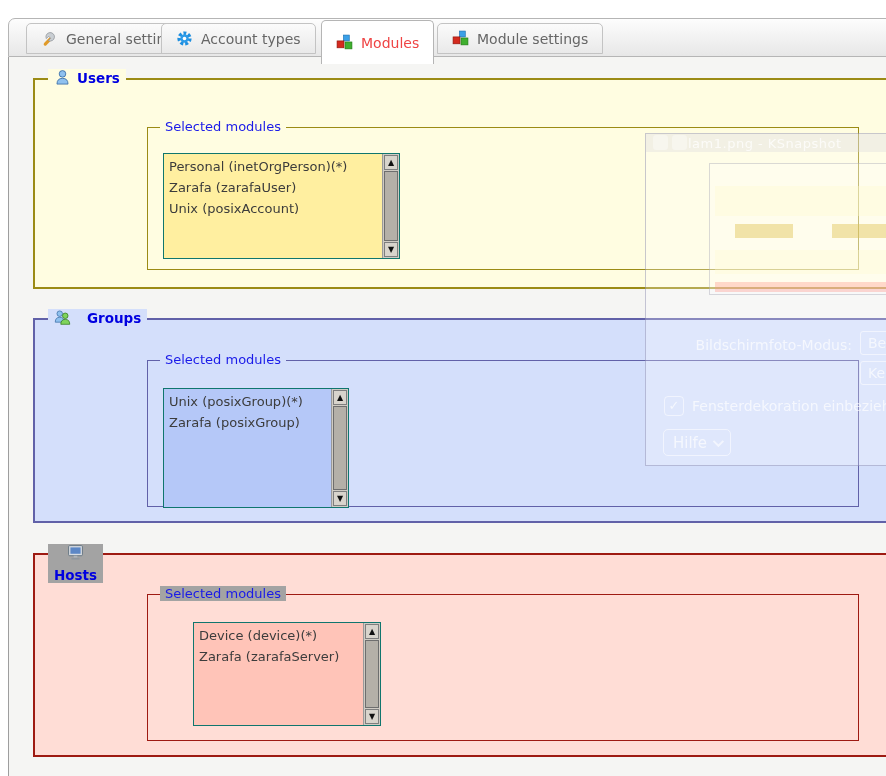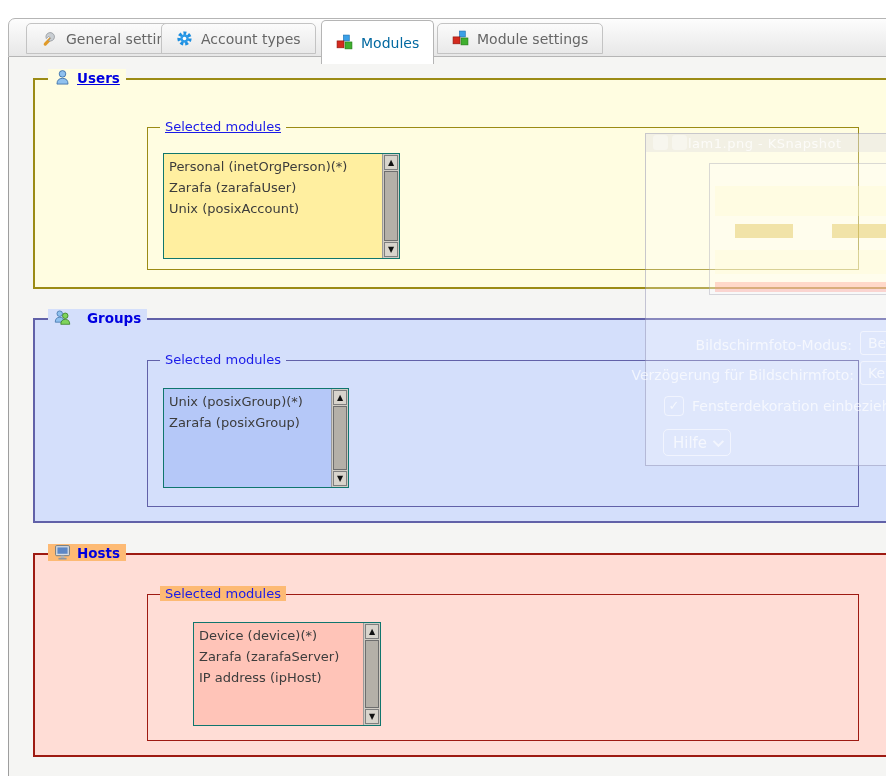--- a/index.html
+++ b/index.html
@@ -8,52 +8,52 @@
 
   
   .tabbar { position:absolute; left:8px; top:18px; width:895px; height:39px;
             border:1px solid #B5B5B5; border-radius:7px 7px 0 0;
             background:linear-gradient(#FDFDFD,#E7E7E7); z-index:1; }
   .tab { position:absolute; top:4px; height:31px; display:flex; align-items:center;
          gap:8px; padding:0 14px; border:1px solid #C3C3C3; border-radius:5px 5px 0 0;
          background:linear-gradient(#FBFBFB,#E9E9E9); color:#666; font-size:14px;
          cursor:pointer; white-space:nowrap; }
   .tab.active { top:1px; height:44px; background:#FFFFFF; border-color:#B5B5B5;
-                border-bottom:none; color:#0369a1; z-index:3;justify-content:center; }
+                border-bottom:none; color:#ef4444; z-index:3;justify-content:center; }
   .tab .ticon { width:17px; height:17px; display:inline-block; flex:0 0 auto; }
 
   
   .content { position:absolute; left:8px; top:57px; width:895px; height:719px;
              background:#F5F5F3; border-left:1px solid #9E9E9E; z-index:0; }
 
   
   .fs { position:absolute; left:33px; width:880px; border-style:solid; border-width:2px; }
   .fs-legend { position:absolute; top:-11px; left:13px; padding:0 6px; display:flex;
                align-items:center; gap:6px; font-size:13.5px; font-weight:bold; color:#0000E0; }
   .fs-legend .licon { width:17px; height:17px; display:inline-block; }
   .ifs { position:absolute; left:112px; width:712px; border-style:solid; border-width:1px; }
   .ifs-legend { position:absolute; top:-9px; left:12px; padding:0 5px;
                 font-size:13px; color:#1A1AE8; }
 
   .fs.users  { top:78px;  height:211px; background:#FFFDE1; border-color:#9B8B15; }
-  .fs.users .fs-legend, .fs.users .ifs-legend { background:#FFFDE1;text-decoration:underline; }
+  .fs.users .fs-legend, .fs.users .ifs-legend { background:#FFFDE1; }
   .fs.users .ifs { top:47px; height:143px; border-color:#9B8B15; }
 
   .fs.groups { top:318px; height:205px; background:#D4DFFB; border-color:#6161A8; }
   .fs.groups .fs-legend, .fs.groups .ifs-legend { background:#D4DFFB;gap:16px; }
   .fs.groups .ifs { top:40px; height:147px; border-color:#6161A8; }
 
   .fs.hosts  { top:553px; height:204px; background:#FFDDD6; border-color:#9E1A12; }
-  .fs.hosts .fs-legend, .fs.hosts .ifs-legend { background:#fdba74; }
+  .fs.hosts .fs-legend, .fs.hosts .ifs-legend { background:#a3a3a3;flex-direction:column; }
   .fs.hosts .ifs { top:39px; height:147px; border-color:#9E1A12; }
 
   
   .listbox { position:absolute; border:1px solid #0f766e; }
   .users  .listbox { left:15px; top:25px; width:237px; height:106px; background:#FFEFA0; }
-  .groups .listbox { left:15px; top:27px; width:186px; height:100px; background:#B5C8F8; }
+  .groups .listbox { left:15px; top:27px; width:186px; height:120px; background:#B5C8F8; }
   .hosts  .listbox { left:15px; top:27px; width:188px; height:104px; background:#FFC4B8;margin-left:30px; }
   .list-items { position:absolute; left:0; top:2px; right:17px; bottom:0; overflow:hidden; }
   .list-item { font-size:13px; line-height:21px; padding-left:5px; color:#3C3C3C;
                white-space:nowrap; cursor:default; }
 
   
   .sb { position:absolute; top:0; right:0; bottom:0; width:17px; background:#CFCBC3;
         border-left:1px solid #9A9A9A; }
   .sb-btn { position:absolute; left:1px; right:1px; height:15px; background:#D8D4CC;
             border:1px solid #7E7E7E; color:#111; font-size:8px; line-height:13px;
@@ -205,21 +205,20 @@
       </svg>
     </span>
     <span>Hosts</span>
   </div>
   <div class="ifs">
     <div class="ifs-legend">Selected modules</div>
     <div class="listbox">
       <div class="list-items">
         <div class="list-item">Device (device)(*)</div>
         <div class="list-item">Zarafa (zarafaServer)</div>
-        <div class="list-item">IP address (ipHost)</div>
       </div>
       <div class="sb">
         <div class="sb-btn up">▲</div>
         <div class="sb-thumb"></div>
         <div class="sb-btn down">▼</div>
       </div>
     </div>
   </div>
 </div>
 
@@ -231,21 +230,20 @@
   </div>
   <div class="ghost-preview">
     <div class="gp-strip" style="left:5px;top:22px;right:5px;height:30px;background:rgba(255,250,210,0.40);"></div>
     <div class="gp-strip" style="left:25px;top:60px;width:58px;height:14px;background:rgba(225,195,85,0.45);"></div>
     <div class="gp-strip" style="left:122px;top:60px;width:56px;height:14px;background:rgba(225,195,85,0.45);"></div>
     <div class="gp-strip" style="left:5px;top:86px;right:5px;height:24px;background:rgba(255,250,210,0.35);"></div>
     <div class="gp-strip" style="left:5px;top:118px;right:5px;height:10px;background:rgba(255,145,135,0.35);"></div>
   </div>
   <div class="ghost-label" style="right:48px;top:203px;">Bildschirmfoto-Modus:</div>
   <div class="ghost-combo" style="top:197px;">Ber</div>
-  <div class="ghost-label" style="right:46px;top:233px;">Verzögerung für Bildschirmfoto:</div>
   <div class="ghost-combo" style="top:227px;">Kein</div>
   <div class="ghost-check">✓</div>
   <div class="ghost-label" style="left:46px;top:264px;">Fensterdekoration einbeziehen</div>
   <div class="ghost-help">
     <span>Hilfe</span>
     <span class="ghost-chevron"></span>
   </div>
 </div>
 
 </body></html>

